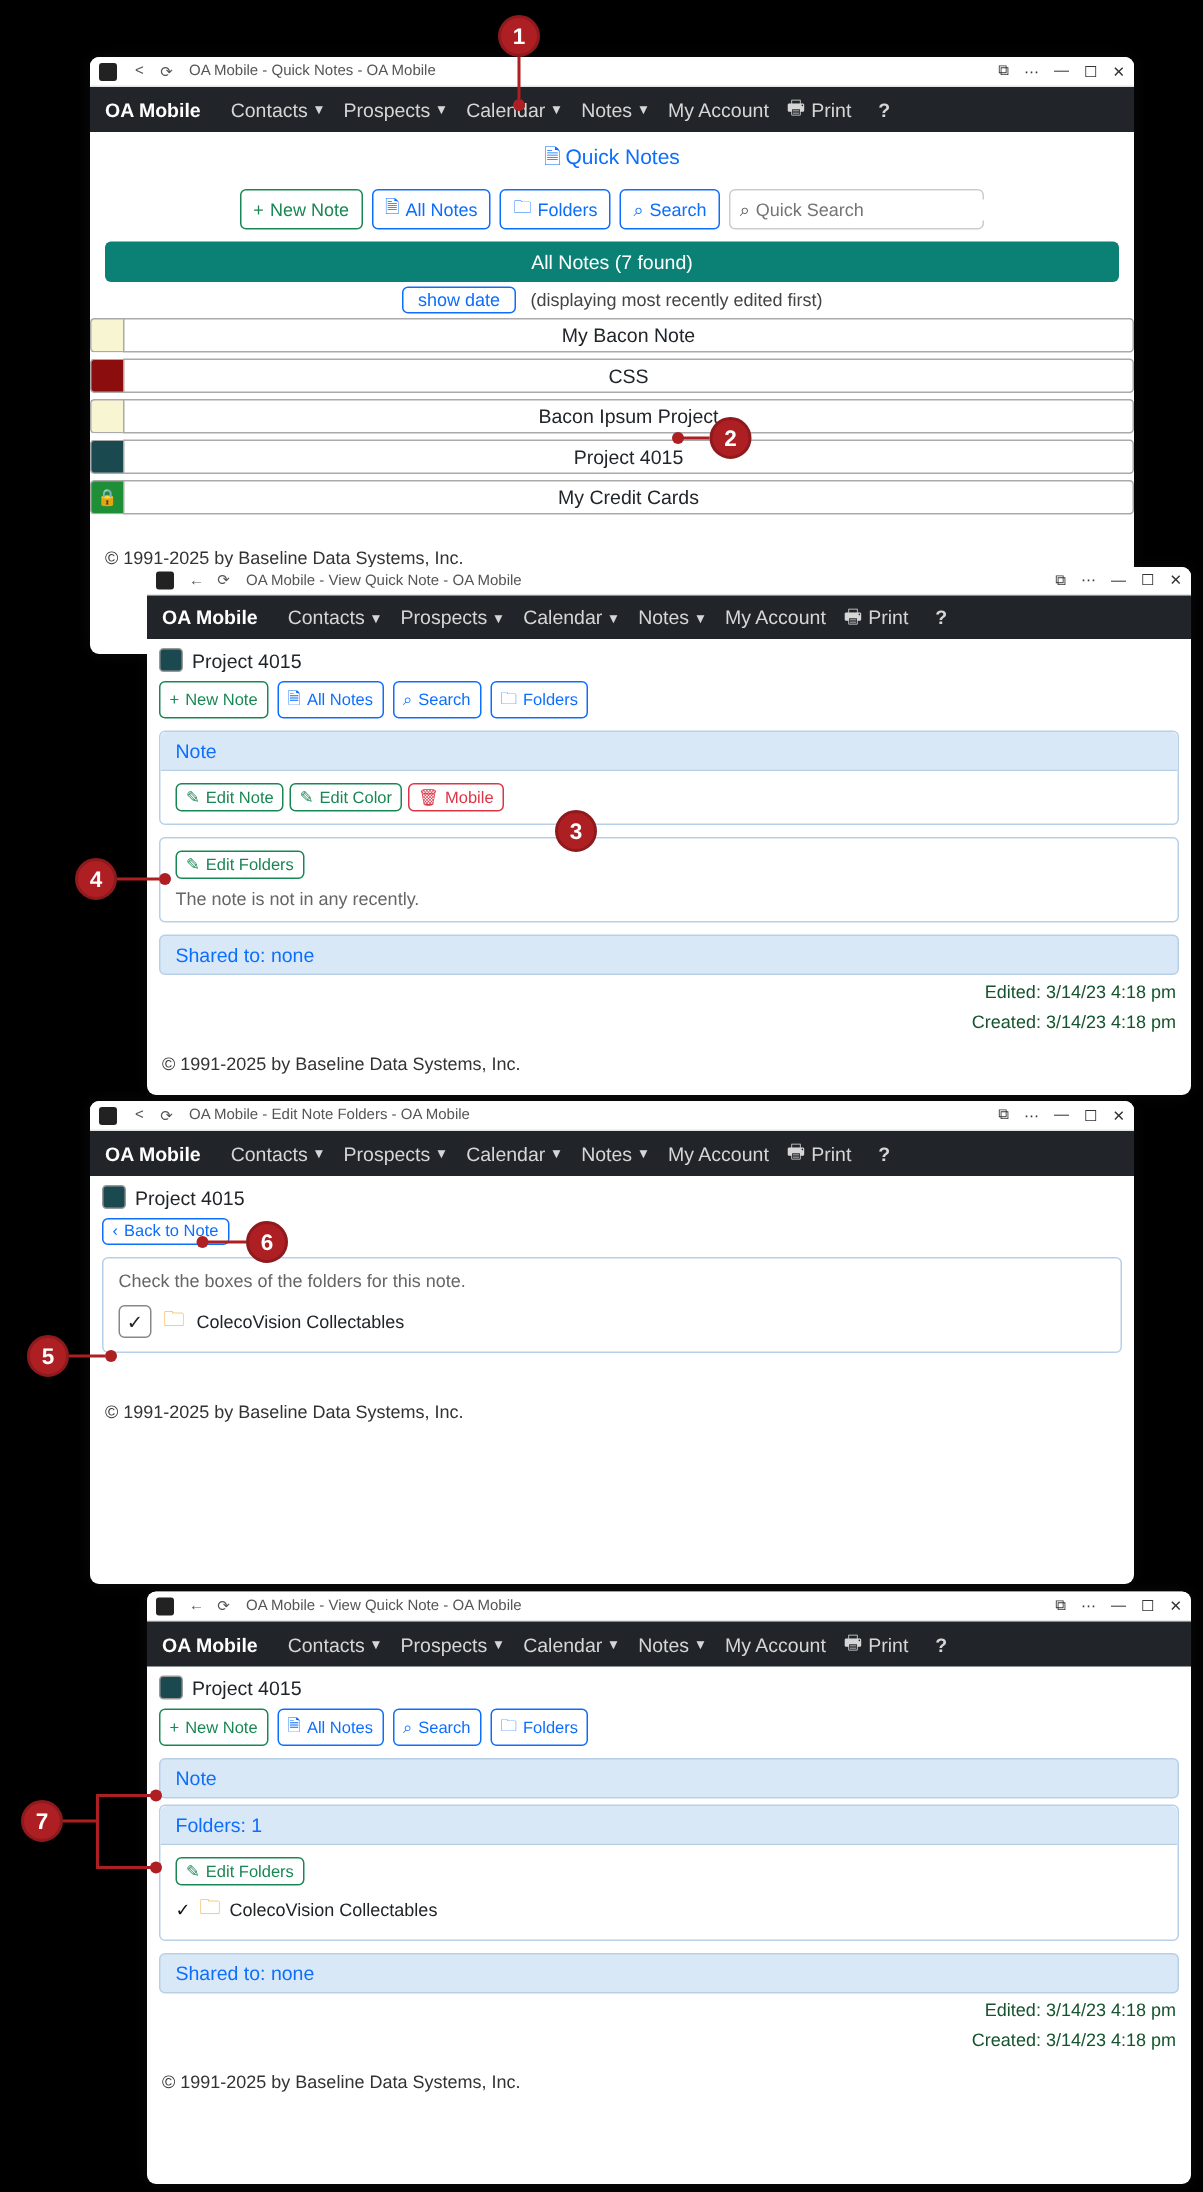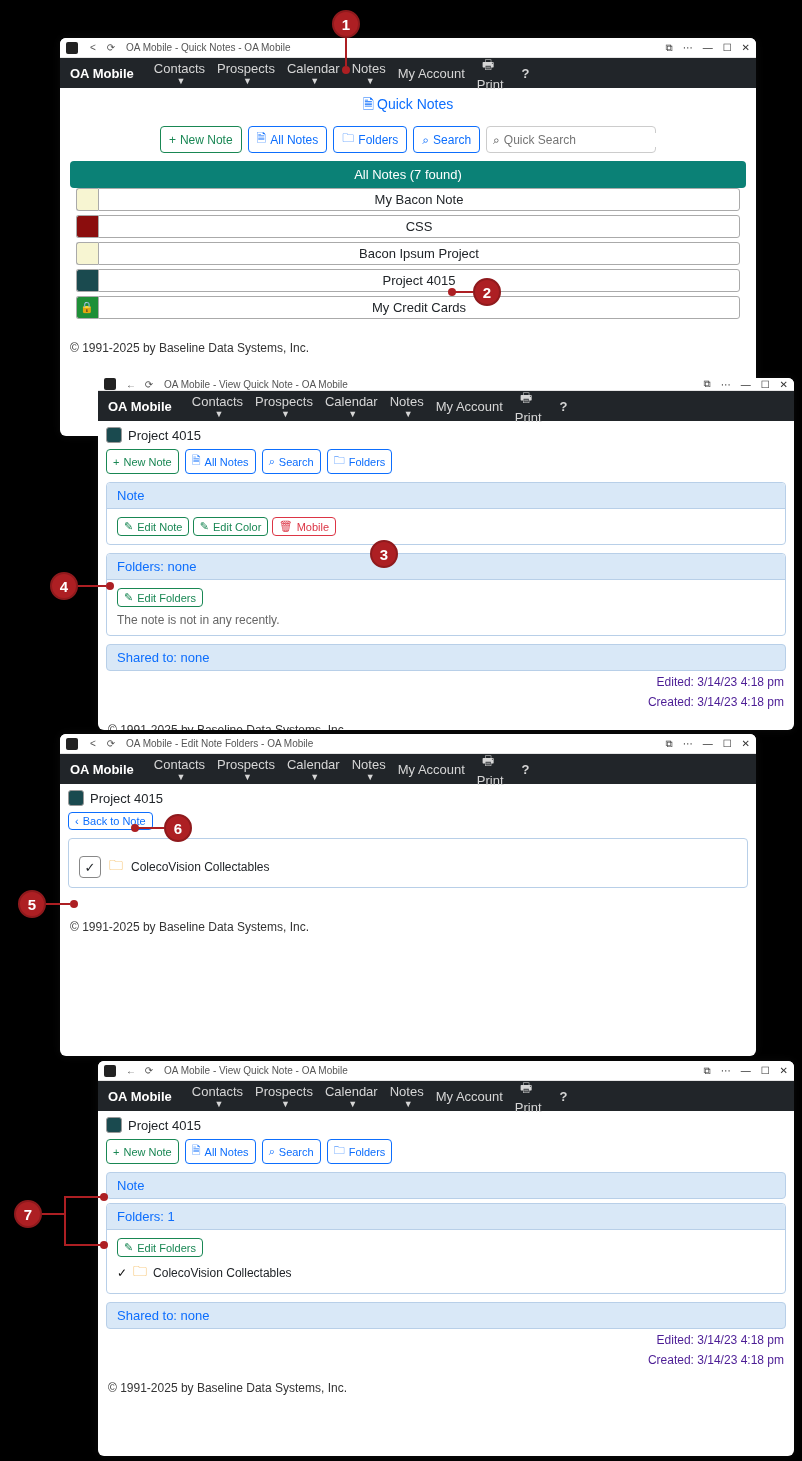--- a/index.html
+++ b/index.html
@@ -6,51 +6,51 @@
 body { background: #000; font-family: Segoe UI, Arial, sans-serif; font-size: 13px; color: #212529; }
 .canvas { position: relative; width: 802px; height: 1461px; background: #000; }
 .window { position: absolute; background: #fff; border-radius: 6px; overflow: hidden; box-shadow: 0 0 10px rgba(255,255,255,0.05); display: flex; flex-direction: column; }
 .titlebar { height: 20px; background: #fff; display: flex; align-items: center; padding: 0 6px; font-size: 10px; color: #555; border-bottom: 1px solid #e5e5e5; }
 .titlebar .tb-icon { width: 12px; height: 12px; background: #222; border-radius: 2px; margin-right: 4px; display: inline-block; }
 .titlebar .tb-btn { margin-left: 4px; cursor: pointer; width: 14px; text-align: center; }
 .titlebar .spacer { flex: 1; }
 .titlebar .right-icons { display: flex; align-items: center; gap: 10px; color: #333; }
 .navbar { background: #212529; color: #fff; height: 30px; display: flex; align-items: center; padding: 0 10px; font-size: 13px; }
 .navbar .brand { font-weight: 600; margin-right: 14px; }
-.navbar .navitem { color: #d6d6d6; padding: 0 6px; cursor: pointer; display: flex; align-items: center; flex-direction: column; }
+.navbar .navitem { color: #d6d6d6; padding: 0 6px; cursor: pointer; display: flex; align-items: center; }
 .navbar .navitem .caret { font-size: 9px; margin-left: 3px; }
 .navbar .print-icon { margin-right: 4px; }
 .navbar .help { margin-left: 6px; font-weight: 600; }
 .content { padding: 0; }
 .page-title { text-align: center; color: #0d6efd; font-size: 14px; padding: 6px 0 4px; }
 .page-title .doc-icon { color: #0d6efd; margin-right: 3px; }
 .toolbar-row { display: flex; justify-content: center; gap: 6px; padding: 4px 0 8px; flex-wrap: wrap; }
 .btn { border: 1px solid; background: #fff; padding: 2px 8px; font-size: 12px; border-radius: 4px; cursor: pointer; display: inline-flex; align-items: center; gap: 4px; }
 .btn-green { color: #198754; border-color: #198754; }
 .btn-blue { color: #0d6efd; border-color: #0d6efd; }
 .btn-red { color: #dc3545; border-color: #dc3545; }
 .search-box { border: 1px solid #ccc; border-radius: 4px; padding: 2px 6px; font-size: 12px; display: flex; align-items: center; gap: 4px; color: #555; width: 170px; }
 .search-box input { border: none; outline: none; font-size: 12px; flex: 1; }
 .banner-teal { background: #0b8176; color: #fff; text-align: center; padding: 6px 0; font-size: 13px; margin: 0 10px; border-radius: 4px; }
 .showdate-row { text-align: center; font-size: 12px; color: #444; padding: 5px 0; }
 .showdate-btn { border: 1px solid #0d6efd; color: #0d6efd; border-radius: 4px; padding: 1px 10px; font-size: 12px; background: #fff; cursor: pointer; margin-right: 6px; }
-.notes-list { padding: 0 16px 10px; }
+.notes-list { padding: 0 0 10px; }
 .note-row { display: flex; margin-bottom: 4px; }
 .note-color { width: 22px; border: 1px solid #aaa; border-right: none; border-radius: 3px 0 0 3px; }
 .note-body { flex: 1; border: 1px solid #aaa; border-radius: 0 3px 3px 0; text-align: center; padding: 3px 0; font-size: 13px; cursor: pointer; }
 .footer { font-size: 12px; color: #333; padding: 8px 10px 14px; }
 .note-title-row { display: flex; align-items: center; gap: 6px; padding: 6px 8px 4px; font-size: 13px; }
 .note-color-chip { width: 16px; height: 16px; border-radius: 3px; border: 1px solid #999; }
 .toolbar-left { display: flex; gap: 6px; padding: 2px 8px 8px; }
 .card { border: 1px solid #b8cfe8; border-radius: 4px; margin: 0 8px 8px; }
 .card-h { background: #d9e8f7; color: #0d6efd; padding: 5px 10px; font-size: 13px; border-bottom: 1px solid #b8cfe8; border-radius: 4px 4px 0 0; }
 .card-b { padding: 8px 10px; font-size: 12px; }
 .card-b-text { color: #666; padding-top: 6px; }
 .shared-bar { background: #d9e8f7; border: 1px solid #b8cfe8; color: #0d6efd; padding: 5px 10px; font-size: 13px; margin: 0 8px 4px; border-radius: 4px; }
-.meta-right { text-align: right; font-size: 12px; color: #4c1d95; padding: 0 10px 6px; }
+.meta-right { text-align: right; font-size: 12px; color: #14532d; padding: 0 10px 6px; }
 .folder-row { display: flex; align-items: center; gap: 8px; margin-top: 8px; }
 .checkbox { width: 22px; height: 22px; border: 1px solid #888; border-radius: 4px; display: flex; align-items: center; justify-content: center; cursor: pointer; font-size: 13px; }
 .folder-icon { color: #f0a020; font-size: 14px; }
 .folder-label-line { display: flex; align-items: center; gap: 6px; padding-top: 4px; font-size: 12px; }
 .check-mark { color: #111; }
 .step-badge { position: absolute; width: 28px; height: 28px; border-radius: 50%; background: #ad1f23; color: #fff; font-weight: 700; display: flex; align-items: center; justify-content: center; font-size: 15px; z-index: 50; border: 2px solid #8f1a1d; }
 .step-dot { position: absolute; width: 8px; height: 8px; border-radius: 50%; background: #ad1f23; z-index: 49; }
 .step-line { position: absolute; background: #ad1f23; z-index: 48; }
 .lock-icon { color: #fff; font-size: 11px; display: flex; align-items: center; justify-content: center; height: 100%; }
 .note-preview .btn { font-size: 11px; padding: 2px 6px; }
@@ -120,20 +120,24 @@
       <span class="btn btn-blue">
             <span>⌕</span>
             <span>Search</span>
           </span>
       <span class="search-box">
             <span>⌕</span>
             <input placeholder="Quick Search" style="">
           </span>
     </div>
     <div class="banner-teal">All Notes (7 found)</div>
+    <div class="showdate-row">
+      <span class="showdate-btn">show date</span>
+      <span>(displaying most recently edited first)</span>
+    </div>
     <div class="notes-list">
       <div class="note-row">
             <div class="note-color" style="background:#f7f5d2"></div>
             <div class="note-body">My Bacon Note</div>
           </div>
       <div class="note-row">
             <div class="note-color" style="background:#8b0d0d"></div>
             <div class="note-body">CSS</div>
           </div>
       <div class="note-row">
@@ -230,21 +234,20 @@
             <span>✎</span>
             <span>Edit Color</span>
           </span>
       <span class="btn btn-red">
             <span>🗑</span>
             <span>Mobile</span>
           </span>
     </div>
   </div>
   <div class="card">
-    <div class="card-h">Folders: none</div>
     <div class="card-b">
       <span class="btn btn-green">
             <span>✎</span>
             <span>Edit Folders</span>
           </span>
       <div class="card-b-text">The note is not in any recently.</div>
     </div>
   </div>
   <div class="shared-bar">Shared to: none</div>
   <div class="meta-right">Edited: 3/14/23 4:18 pm</div>
@@ -299,20 +302,21 @@
     <span>Project 4015</span>
   </div>
   <div class="toolbar-left">
     <span class="btn btn-blue">
           <span>‹</span>
           <span>Back to Note</span>
         </span>
   </div>
   <div class="card">
     <div class="card-b">
+      <div style="color:#666;">Check the boxes of the folders for this note.</div>
       <div class="folder-row">
         <span class="checkbox">✓</span>
         <span class="folder-icon">🗀</span>
         <span>ColecoVision Collectables</span>
       </div>
     </div>
   </div>
   <div class="footer" style="margin-top:16px;">© 1991-2025 by Baseline Data Systems, Inc.</div>
 </div>
 

